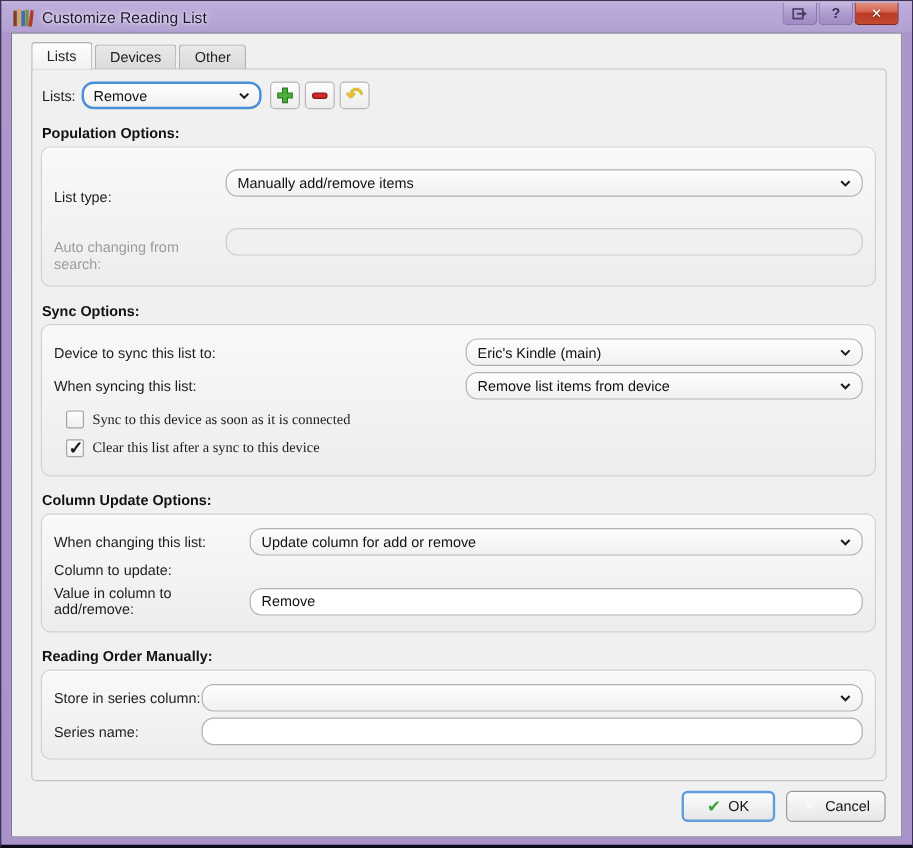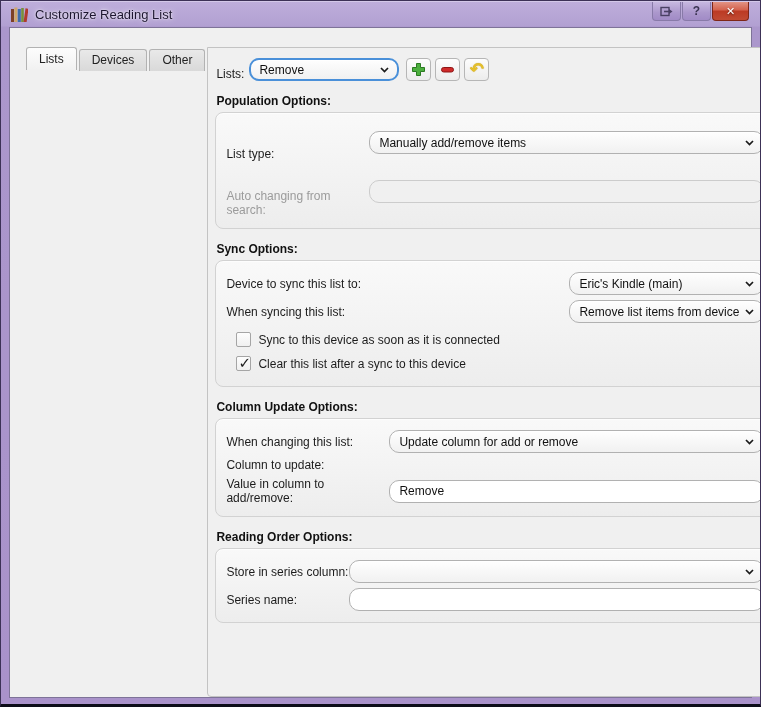--- a/index.html
+++ b/index.html
@@ -47,22 +47,22 @@
     border-color: #7e2617;
     color: #fff; text-shadow: 0 1px 2px rgba(0,0,0,.55);
     font-size: 11px;
   }
 
   
   .content {
     position: absolute; left: 8px; right: 8px; top: 26px; bottom: 6px;
     background: #f0f0f0;
     border: 1px solid #7e7398;
-    display: flex; flex-direction: row;
-    padding: 19px 12px 0 16px;
+    display: flex; flex-direction: column;
+    padding: 7px 12px 0 16px;
   }
 
   
   .tabbar { display: flex; margin-left: 0; height: 22px; }
   .tab {
     padding: 3px 12px 2px 12px;
     font-size: 12px; color: #222;
     border: 1px solid #b2b2b2;
     border-bottom: none;
     border-radius: 3px 3px 0 0;
@@ -80,21 +80,21 @@
   .pane {
     flex: 1;
     border: 1px solid #c3c3c3;
     border-radius: 0 4px 4px 4px;
     padding: 9px 8px 8px 7px;
     background: #f0f0f0;
     position: relative; z-index: 1;
   }
 
   
-  .lists-row { display: flex; align-items: flex-end; margin: 1px 0 0 1px; }
+  .lists-row { display: flex; align-items: center; margin: 1px 0 0 1px; }
   .lists-row .lbl { font-size: 12px; color: #1c1c1c; width: 33px; }
   .combo {
     height: 23px;
     border: 1px solid #b1b1b1; border-radius: 10px;
     background: linear-gradient(#fefefe, #f1f1f1);
     display: flex; align-items: center;
     padding: 0 9px 0 9px;
     font-size: 12px; color: #111;
     cursor: pointer;
     box-shadow: inset 0 1px 0 #fff;
@@ -135,21 +135,21 @@
   .tinput {
     height: 23px;
     border: 1px solid #b1b1b1; border-radius: 10px;
     background: #fff;
     padding: 0 9px; font-size: 12px; color: #111;
     font-family: "Liberation Sans", "DejaVu Sans", sans-serif;
     outline: none;
   }
   .tinput:disabled { background: #f0f0f0; border-color: #cccccc; }
 
-  .checkrow { display: flex; align-items: flex-end; margin: 9px 0 9px 10px; }
+  .checkrow { display: flex; align-items: flex-end; margin: 9px 0 9px 10px; font-family: Liberation Serif, serif; }
   .checkbox {
     width: 15px; height: 15px;
     border: 1px solid #a5a5a5; border-radius: 2px;
     background: linear-gradient(#fdfdfd,#f0f0f0);
     margin-right: 7px; position: relative; cursor: pointer;
     flex-shrink: 0;
   }
   .checkbox.checked::after {
     content: "✓";
     position: absolute; left: 1px; top: -3px;
@@ -310,21 +310,21 @@
         </div>
         <div class="grow">
           <span class="rlabel lw-col">Column to update:</span>
         </div>
         <div class="grow">
           <span class="rlabel lw-col">Value in column to add/remove:</span>
           <input class="tinput" value="Remove" style="">
         </div>
       </div>
 
-      <div class="sec-header">Reading Order Options:</div>
+      <div class="sec-header">Reading Order Manually:</div>
       <div class="groupbox">
         <div class="grow">
           <span class="rlabel lw-read">Store in series column:</span>
           <div class="combo">
             <span class="ctext"></span>
             <svg class="chev" width="9" height="6" viewBox="0 0 9 6">
               <path d="M1 1 L4.5 4.5 L8 1" stroke="#1a1a1a" stroke-width="1.7" fill="none"></path>
             </svg>
           </div>
         </div>

